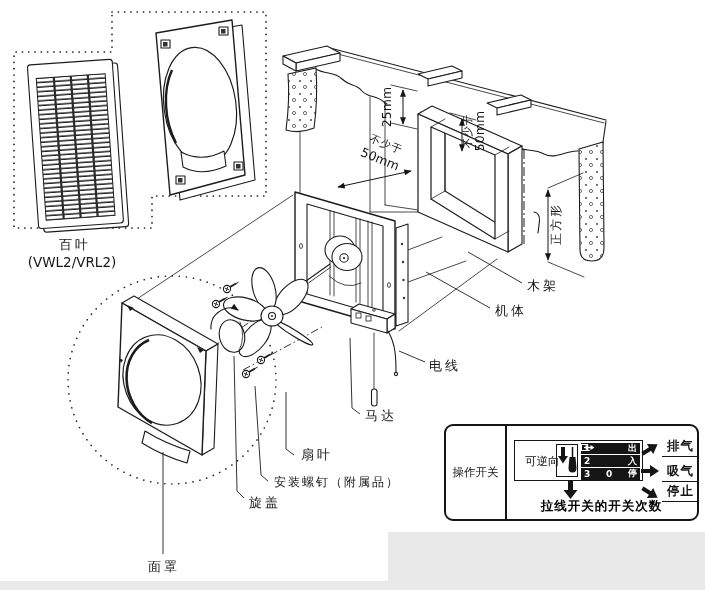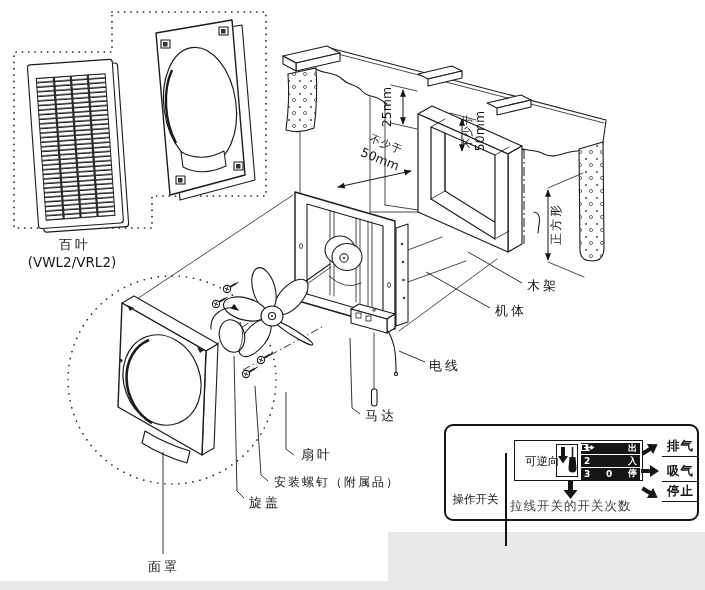--- a/index.html
+++ b/index.html
@@ -16,34 +16,34 @@
   .lbl{font-size:13px;letter-spacing:3px;}
   .lbl-s{font-size:12px;letter-spacing:2px;}
   .dimtxt{font-size:12.5px;}
   .dimtxt-s{font-size:10.5px;letter-spacing:1px;}
   
   .panel{position:absolute;left:444px;top:424px;width:251px;height:93px;background:#fff;
          border:2px solid #151515;border-radius:9px;}
   .panel *{box-sizing:border-box;}
   .panel-title{position:absolute;left:0;top:0;width:61px;height:100%;
                border-right:2px solid #151515;display:flex;align-items:center;justify-content:center;
-               font-size:11.5px;color:#151515;margin-top:27px;}
+               font-size:11.5px;color:#151515;}
   .innerbox{position:absolute;left:68px;top:14px;width:129px;height:41px;border:1.5px solid #151515;}
   .reversible{position:absolute;left:2px;top:13px;font-size:11.5px;color:#151515;margin-left:8px;}
   .pullbox{position:absolute;left:41px;top:3px;width:22px;height:33px;border:1.2px solid #151515;}
   .rows{position:absolute;left:66px;top:1.5px;width:59px;}
   .srow{height:11.6px;margin-bottom:1.2px;background:#151515;color:#fff;
         display:flex;align-items:center;justify-content:space-between;
         font-size:9px;font-weight:bold;padding:0 3px;}
   .mode{position:absolute;left:216px;width:37px;text-align:center;font-size:12.5px;color:#151515;
         border-bottom:1.5px solid #151515;padding-bottom:1px;letter-spacing:1px;font-weight:bold;}
   .modearrow{position:absolute;left:194px;width:22px;height:18px;}
   .bigarrow{position:absolute;left:117px;top:55px;width:15px;height:19px;}
-  .caption{position:absolute;left:64px;top:72px;width:183px;text-align:left;
-           font-size:12.5px;font-weight:400;letter-spacing:1px;color:#404040;}
+  .caption{position:absolute;left:64px;top:72px;width:183px;text-align:center;
+           font-size:12.5px;font-weight:700;letter-spacing:1px;color:#000000;}
   .grayA{position:absolute;left:388px;top:532px;width:317px;height:58px;background:#e9e9e9;}
   .grayB{position:absolute;left:0;top:581px;width:705px;height:9px;background:#e9e9e9;}
 </style>
 </head>
 <body>
 
 <div class="stage">
 
 <div class="grayA"></div>
 <div class="grayB"></div>

